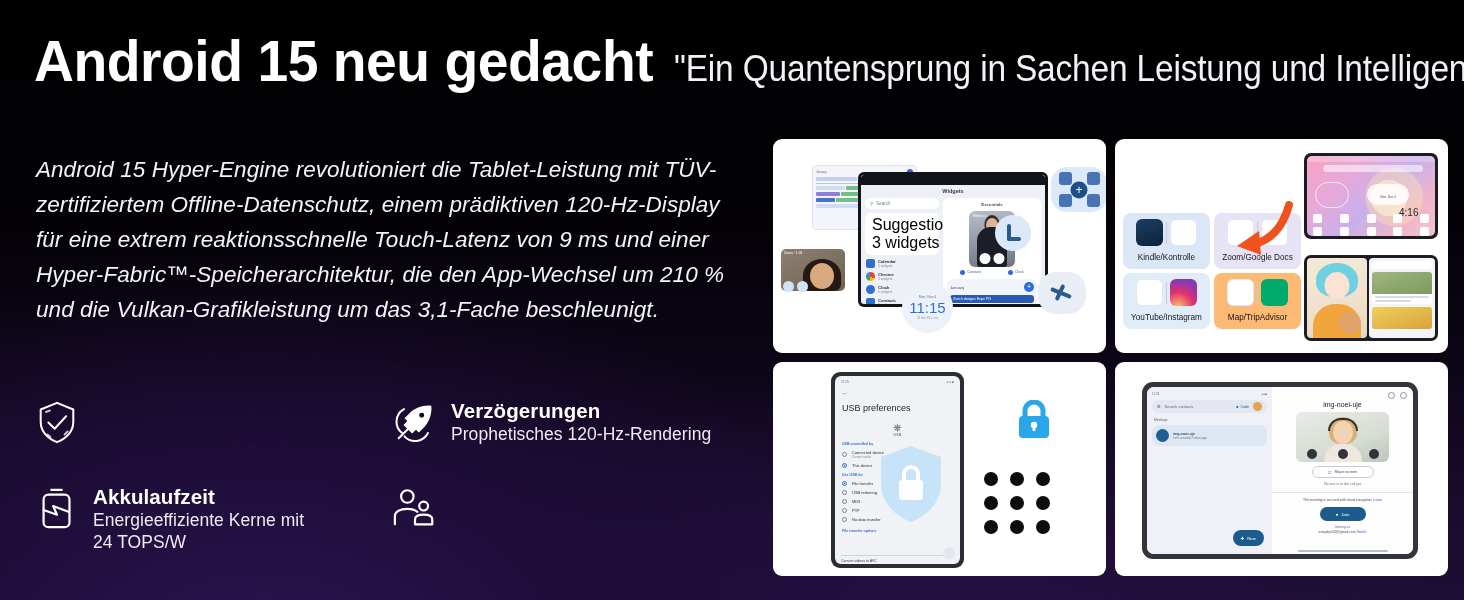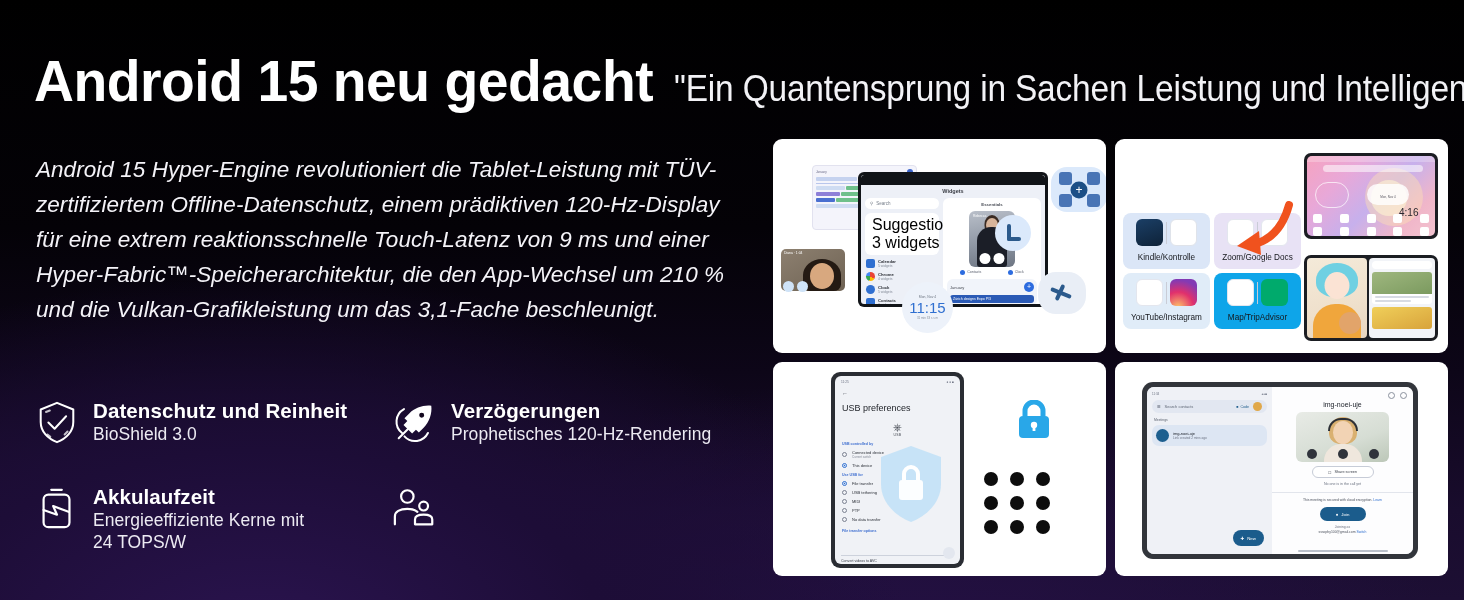--- a/index.html
+++ b/index.html
@@ -18,21 +18,21 @@
     background:
       radial-gradient(ellipse 900px 520px at 18% 108%, #2b1450 0%, #1d0d37 38%, rgba(10,5,20,0) 72%),
       radial-gradient(ellipse 780px 420px at 62% 112%, #241044 0%, rgba(12,6,24,0) 70%),
       linear-gradient(180deg, #000000 0%, #040207 38%, #0d0618 62%, #190c2d 85%, #1d0f34 100%);
     overflow: hidden;
   }
 
   
   .header {
     position: absolute;
-    left: 34px; top: 48px; right: 16px;
+    left: 34px; top: 28px; right: 16px;
     display: flex; align-items: baseline; gap: 2px;
     white-space: nowrap;
   }
   .title {
     font-family: "Liberation Sans Narrow", "Liberation Sans", sans-serif;
     font-weight: 700;
     font-size: 57px;
     letter-spacing: -0.5px;
     color: #ffffff;
     transform: scaleX(0.97);
@@ -215,21 +215,21 @@
     display:grid; grid-template-columns:1fr 1fr; grid-template-rows:1fr 1fr; gap:4px;
   }
   .p2 .pair{ border-radius:8px; padding:6px 4px 4px; text-align:center; }
   .p2 .pair .icons{display:flex; justify-content:center; align-items:center; gap:3px;}
   .p2 .pair .ic{width:27px;height:27px;border-radius:6px;overflow:hidden;position:relative;display:block;}
   .p2 .pair .sep{width:1px;height:22px;background:#c9ccd6;}
   .p2 .pair .lbl{font-size:8.2px;color:#15171c;margin-top:4px;white-space:nowrap;}
   .p2 .pp1{background:#dbe6f7;}
   .p2 .pp2{background:#e8e2f5;}
   .p2 .pp3{background:#e0ecf8;}
-  .p2 .pp4{background:#0ea5e9;}
+  .p2 .pp4{background:#fdba74;}
 
   .p2 .tabtop{
     position:absolute; right:10px; top:14px; width:134px; height:86px;
     background:#1b1d22; border-radius:7px; padding:3px;
   }
   .p2 .tabtop .scr{
     width:100%;height:100%;border-radius:5px;overflow:hidden;position:relative;
     background:linear-gradient(135deg,#f6a3c0 0%, #e8a8d8 28%, #c7b0ec 55%, #f0b6c9 80%, #f3c3d0 100%);
   }
   .p2 .tabtop .sbar{height:6px;background:rgba(255,255,255,.25);}
@@ -379,24 +379,20 @@
     <div class="feature">
       <span class="ficon">
         <svg viewBox="0 0 48 48" fill="none" stroke="#ffffff" stroke-width="2.1" stroke-linecap="round" stroke-linejoin="round">
           <path d="M24 4 L41 11 V24 C41 34 33.5 41.5 24 45 C14.5 41.5 7 34 7 24 V11 Z"></path>
           <path d="M15 24.5 L21.5 31 L33.5 18"></path>
           <path d="M12.5 13.5 L16.5 12" opacity=".75"></path>
           <path d="M14 37 L17 39.5" opacity=".75"></path>
           <path d="M35 34 L32 37" opacity=".75"></path>
         </svg>
       </span>
-      <span class="ftext">
-        <span class="fhead">Datenschutz und Reinheit</span>
-        <span class="fsub" style="display:block">BioShield 3.0</span>
-      </span>
     </div>
 
     <div class="feature">
       <span class="ficon">
         <svg viewBox="0 0 48 48" fill="none" stroke="#ffffff" stroke-width="2.1" stroke-linecap="round" stroke-linejoin="round">
           <path d="M41 7 C33 6 24 9 18 15 L13 20 L16 23 L12 27 L21 36 L25 32 L28 35 L33 30 C39 24 42 15 41 7 Z" fill="#ffffff" stroke="none"></path>
           <circle cx="31" cy="17" r="3.4" fill="#12071e" stroke="#ffffff" stroke-width="1.6"></circle>
           <path d="M18 30 L7 41"></path>
           <path d="M12.5 10.5 A15 15 0 0 0 10.5 35.5"></path>
           <path d="M37.5 35.5 A15 15 0 0 1 13 39"></path>

